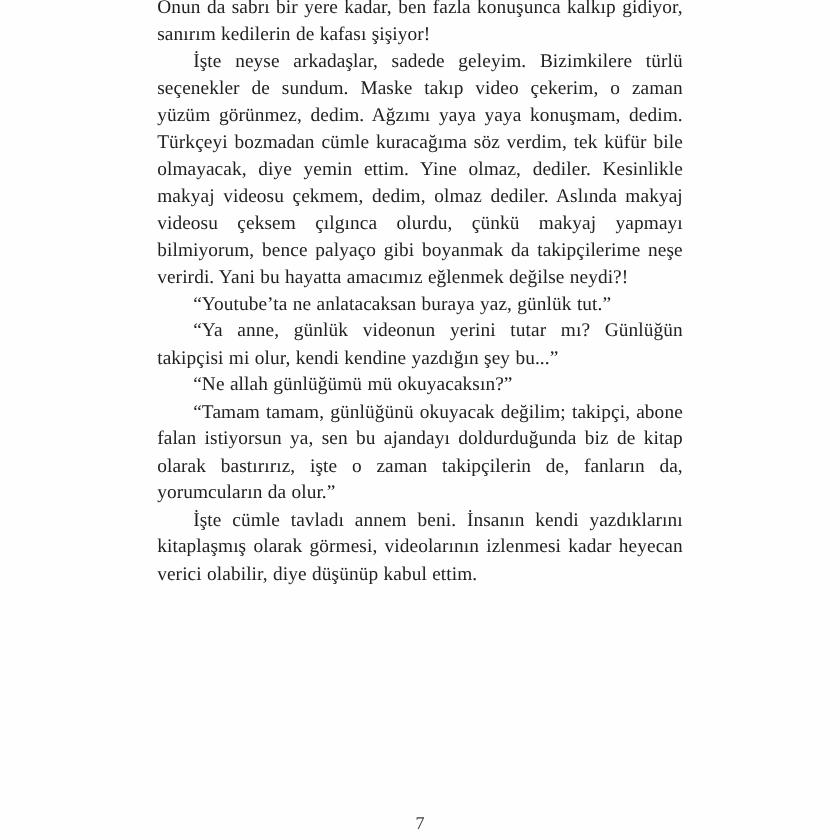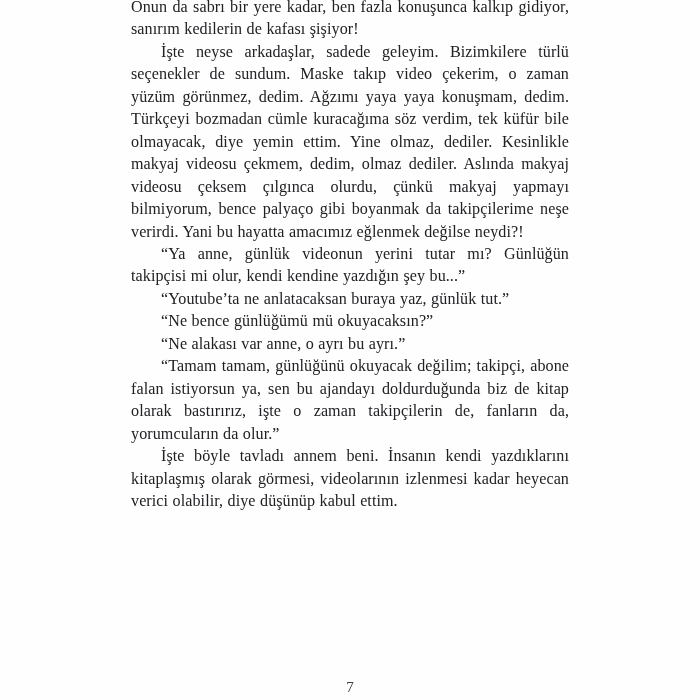--- a/index.html
+++ b/index.html
@@ -69,23 +69,22 @@
   }
 </style>
 </head>
 <body>
 
 <div id="page">
 
   <div id="text-block">
     <p class="noindent">Onun da sabrı bir yere kadar, ben fazla konuşunca kalkıp gidiyor, sanırım kedilerin de kafası şişiyor!</p>
     <p>İşte neyse arkadaşlar, sadede geleyim. Bizimkilere türlü seçenekler de sundum. Maske takıp video çekerim, o zaman yüzüm görünmez, dedim. Ağzımı yaya yaya konuşmam, dedim. Türkçeyi bozmadan cümle kuracağıma söz verdim, tek küfür bile olmayacak, diye yemin ettim. Yine olmaz, dediler. Kesinlikle makyaj videosu çekmem, dedim, olmaz dediler. Aslında makyaj videosu çeksem çılgınca olurdu, çünkü makyaj yapmayı bilmiyorum, bence palyaço gibi boyanmak da takipçilerime neşe verirdi. Yani bu hayatta amacımız eğlenmek değilse neydi?!</p>
+    <p>“Youtube’ta ne anlatacaksan buraya yaz, günlük tut.”</p>
     <p>“Ya anne, günlük videonun yerini tutar mı? Günlüğün takipçisi mi olur, kendi kendine yazdığın şey bu...”</p>
-    <p>“Youtube’ta ne anlatacaksan buraya yaz, günlük tut.”</p>
-    <p>“Ne bence günlüğümü mü okuyacaksın?”</p>
-    <p>“Ne alakası var anne, o ayrı bu ayrı.”</p>
+    <p>“Ne allah günlüğümü mü okuyacaksın?”</p>
     <p>“Tamam tamam, günlüğünü okuyacak değilim; takipçi, abone falan istiyorsun ya, sen bu ajandayı doldurduğunda biz de kitap olarak bastırırız, işte o zaman takipçilerin de, fanların da, yorumcuların da olur.”</p>
-    <p>İşte böyle tavladı annem beni. İnsanın kendi yazdıklarını kitaplaşmış olarak görmesi, videolarının izlenmesi kadar heyecan verici olabilir, diye düşünüp kabul ettim.</p>
+    <p>İşte cümle tavladı annem beni. İnsanın kendi yazdıklarını kitaplaşmış olarak görmesi, videolarının izlenmesi kadar heyecan verici olabilir, diye düşünüp kabul ettim.</p>
   </div>
 
   <div id="page-number">7</div>
 
 </div>
 
 </body></html>

